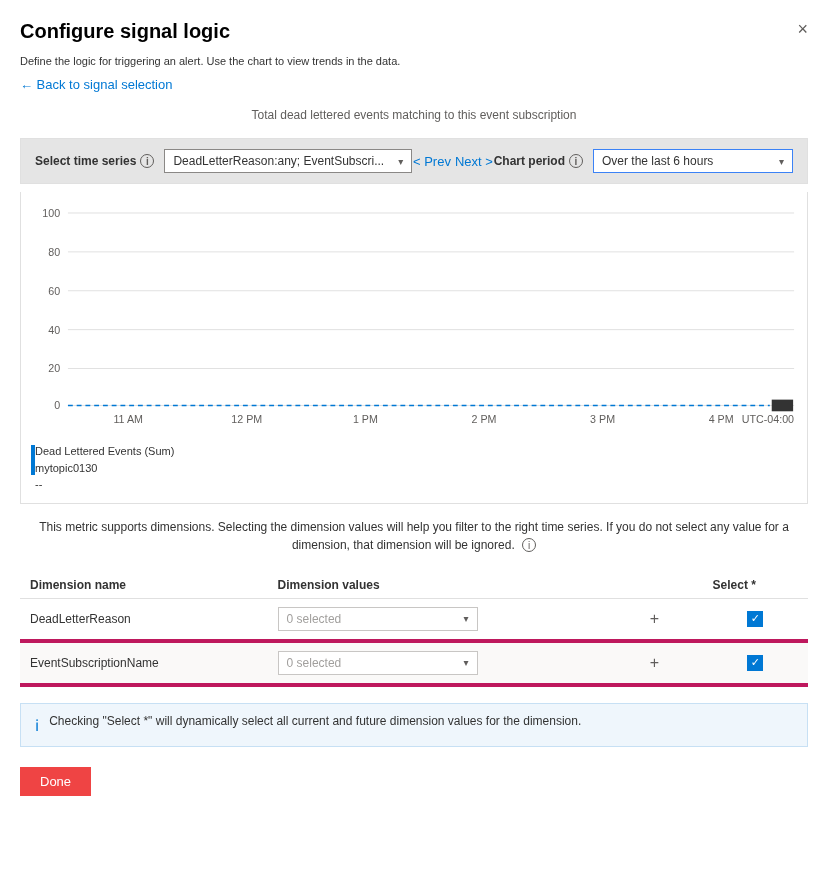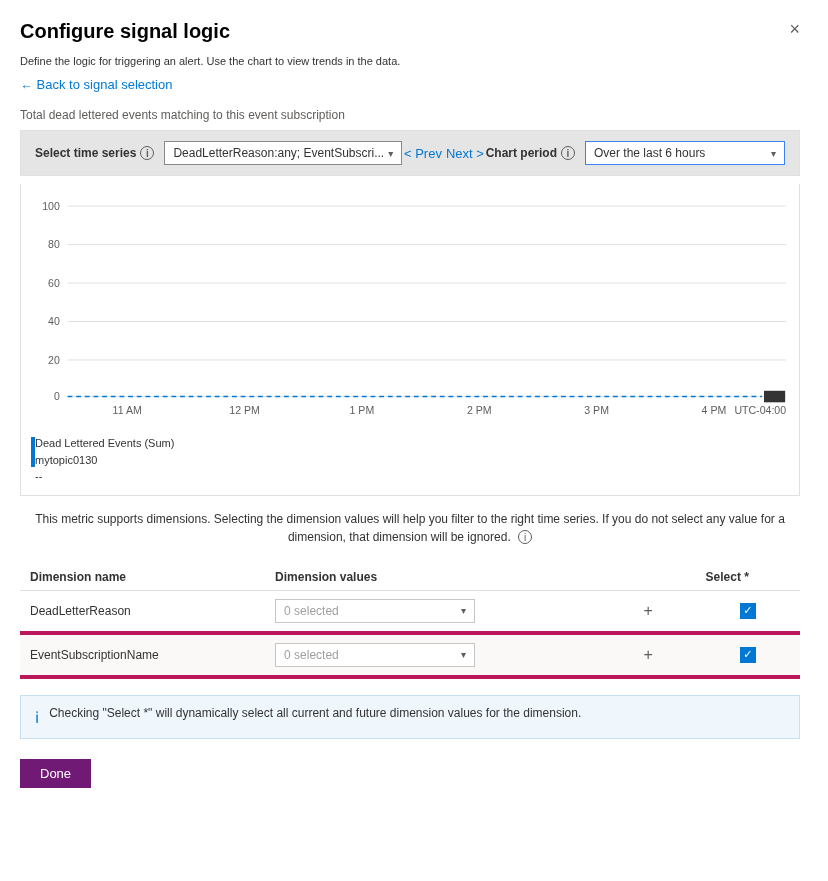--- a/index.html
+++ b/index.html
@@ -8,21 +8,21 @@
       font-size: 13px;
       color: #333;
       background: #fff;
       width: 828px;
       min-height: 881px;
     }
     .dialog {
       width: 828px;
       min-height: 881px;
       background: #fff;
-      padding: 20px 28px 20px 20px;
+      padding: 20px 20px 20px 20px;
       position: relative;
     }
     .dialog-header {
       display: flex;
       justify-content: space-between;
       align-items: flex-start;
       margin-bottom: 12px;
     }
     .dialog-title {
       font-size: 20px;
@@ -53,21 +53,22 @@
       text-decoration: none;
     }
     .signal-name {
       font-size: 13px;
       font-weight: 600;
       margin-bottom: 2px;
     }
     .signal-desc {
       font-size: 12px;
       color: #605e5c;
-      margin-bottom: 8px;
+      margin-bottom: 16px;
+      text-align: center;
     }
     .chart-controls {
       background: #e5e5e5;
       border: 1px solid #e0e0e0;
       padding: 10px 14px;
       display: flex;
       align-items: center;
       justify-content: space-between;
       margin-bottom: 8px;
     }
@@ -98,21 +99,21 @@
     .dropdown-select {
       display: flex;
       align-items: center;
       border: 1px solid #8a8886;
       background: #fff;
       padding: 4px 8px;
       min-width: 200px;
       font-size: 12px;
       cursor: pointer;
       justify-content: space-between;
-      gap: 4px;
+      gap: 14px;
     }
     .dropdown-arrow {
       font-size: 10px;
       color: #605e5c;
     }
     .prev-next {
       display: flex;
       align-items: center;
       gap: 4px;
       font-size: 13px;
@@ -240,21 +241,21 @@
       font-size: 12px;
       color: #333;
       margin-bottom: 20px;
     }
     .info-circle {
       color: #0078d4;
       font-size: 16px;
       flex-shrink: 0;
     }
     .done-btn {
-      background: #701a75;
+      background: #ef4444;
       color: #fff;
       border: none;
       padding: 7px 20px;
       font-size: 13px;
       cursor: pointer;
       font-family: inherit;
     }
     .dim-values-cell {
       display: flex;
       align-items: center;

